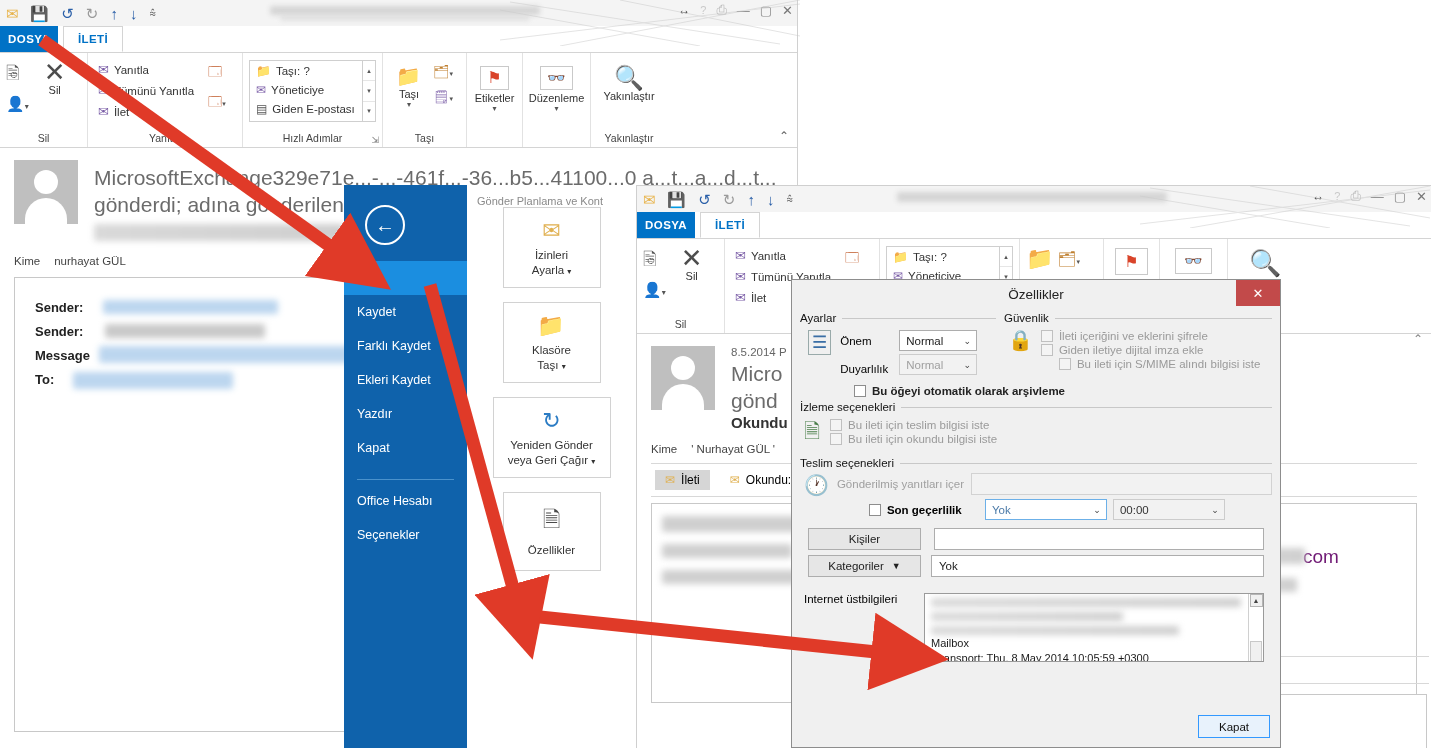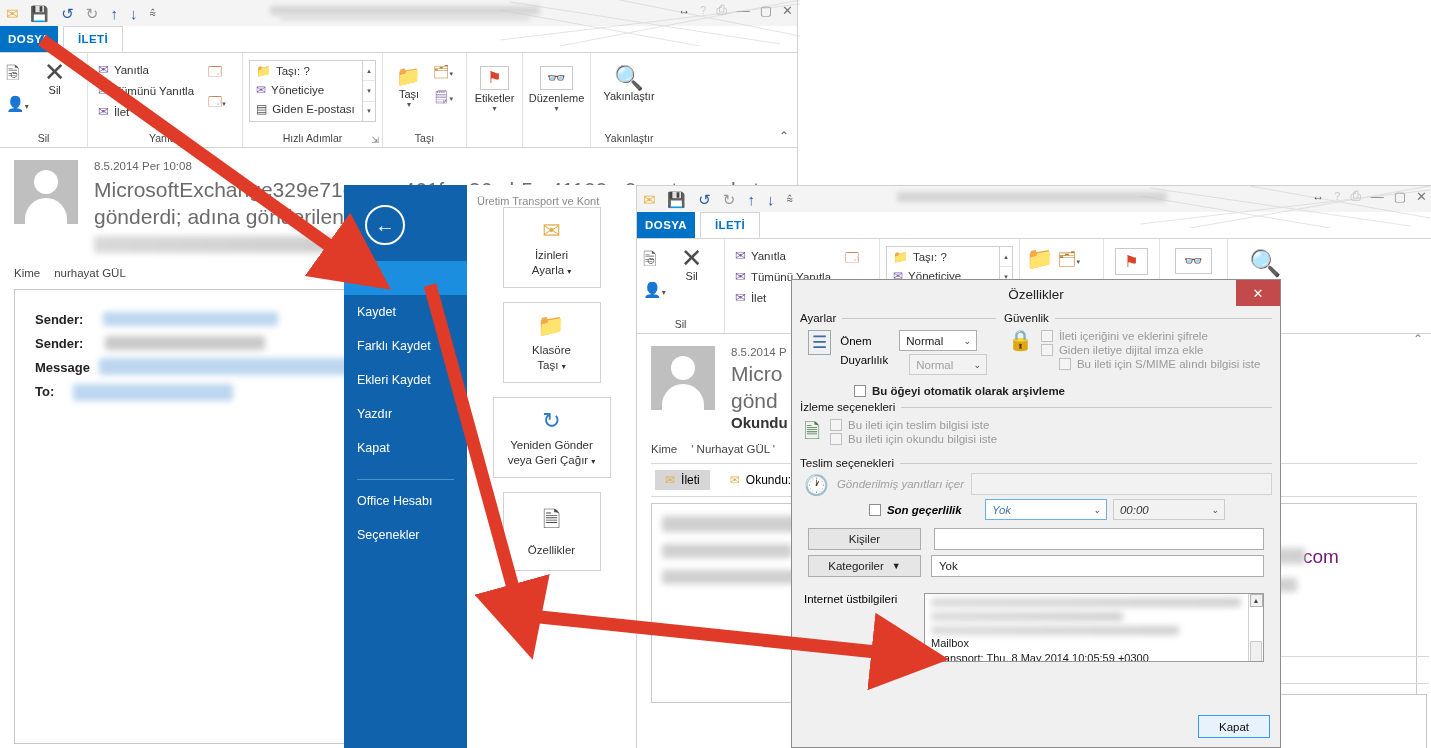--- a/index.html
+++ b/index.html
@@ -267,21 +267,20 @@
       </div>
     </div>
 
     <div class="readpane" style="height:562px;">
       <div style="display:flex;gap:16px;">
         <div class="avatar">
           <div class="head"></div>
             <div class="body"></div>
         </div>
         <div style="flex:1;min-width:0;">
-          <div class="mdate">8.5.2014 Per 10:08</div>
           <div class="msubj" style="margin-top:4px;white-space:nowrap;overflow:hidden;">MicrosoftExchange329e71e...-...-461f...-36...b5...41100...0 a...t...a...d...t...</div>
           <div class="msubj" style="white-space:nowrap;overflow:hidden;">gönderdi; adına gönderilen...</div>
           <div class="blurline" style="width:250px;height:17px;margin-top:6px;"></div>
         </div>
       </div>
       <div class="kime-row" style="margin-top:8px;">
         <span>Kime</span>
         <span>nurhayat GÜL</span>
       </div>
       <div class="bodybox" style="margin-top:10px;height:455px;position:relative;padding:18px 20px;">
@@ -472,21 +471,21 @@
         <div class="bs-item">Farklı Kaydet</div>
         <div class="bs-item">Ekleri Kaydet</div>
         <div class="bs-item">Yazdır</div>
         <div class="bs-item">Kapat</div>
         <div class="bs-sep"></div>
         <div class="bs-item">Office Hesabı</div>
         <div class="bs-item">Seçenekler</div>
       </div>
     </div>
     <div class="bs-right">
-      <div class="bs-crumb">Üretim Transport ve Kont</div>
+      <div class="bs-crumb">Gönder Planlama ve Kont</div>
 
       <div class="bs-card">
         <span class="ic" style="color:#e0b050;">✉</span>
         <span>İzinleri</span>
         <span><span>Ayarla</span> <span style="font-size:8px;">▾</span></span>
       </div>
 
       <div class="bs-card">
         <span class="ic" style="color:#e0b050;">📁</span>
         <span>Klasöre</span>
@@ -523,21 +522,21 @@
           <div style="display:flex;gap:9px;padding:6px 0 0 8px;">
             <span style="font-size:17px;color:#3a6ea5;border:1px solid #9aa;padding:1px 3px;height:25px;">☰</span>
             <div>
               <div style="display:flex;align-items:center;gap:7px;">
                 <span style="font-size:11.5px;width:52px;">Önem</span>
                 <div class="combo" style="width:78px;">
                   <span>Normal</span>
                   <span class="arrow">⌄</span>
                 </div>
               </div>
-              <div style="display:flex;align-items:flex-start;gap:17px;margin-top:3px;">
+              <div style="display:flex;align-items:flex-end;gap:7px;margin-top:3px;">
                 <span style="font-size:11.5px;width:52px;">Duyarlılık</span>
                 <div class="combo dis" style="width:78px;">
                   <span>Normal</span>
                   <span class="arrow">⌄</span>
                 </div>
               </div>
             </div>
           </div>
         </fieldset>
 
@@ -591,21 +590,21 @@
         </div>
       </fieldset>
 
       <fieldset class="grp" style="margin-top:6px;">
         <div class="grp-head">
           <span>Teslim seçenekleri</span>
           <span class="rule"></span>
         </div>
         <div style="display:flex;gap:8px;padding:4px 0 0 4px;">
           <span style="font-size:20px;color:#3a6ea5;">🕐</span>
-          <div style="flex:1;font-style:italic;">
+          <div style="flex:1;">
             <div style="display:flex;align-items:center;gap:6px;">
               <span style="font-size:11.5px;color:#a0a0a0;width:128px;">Gönderilmiş yanıtları içer</span>
               <div class="tbox dis" style="flex:1;">
                 <span></span>
               </div>
             </div>
             <div style="display:flex;align-items:center;gap:6px;margin-top:4px;">
               <span style="width:26px;"></span>
               <span class="chk"></span>
               <span style="font-size:11.5px;font-weight:bold;width:92px;">Son geçerlilik</span>

